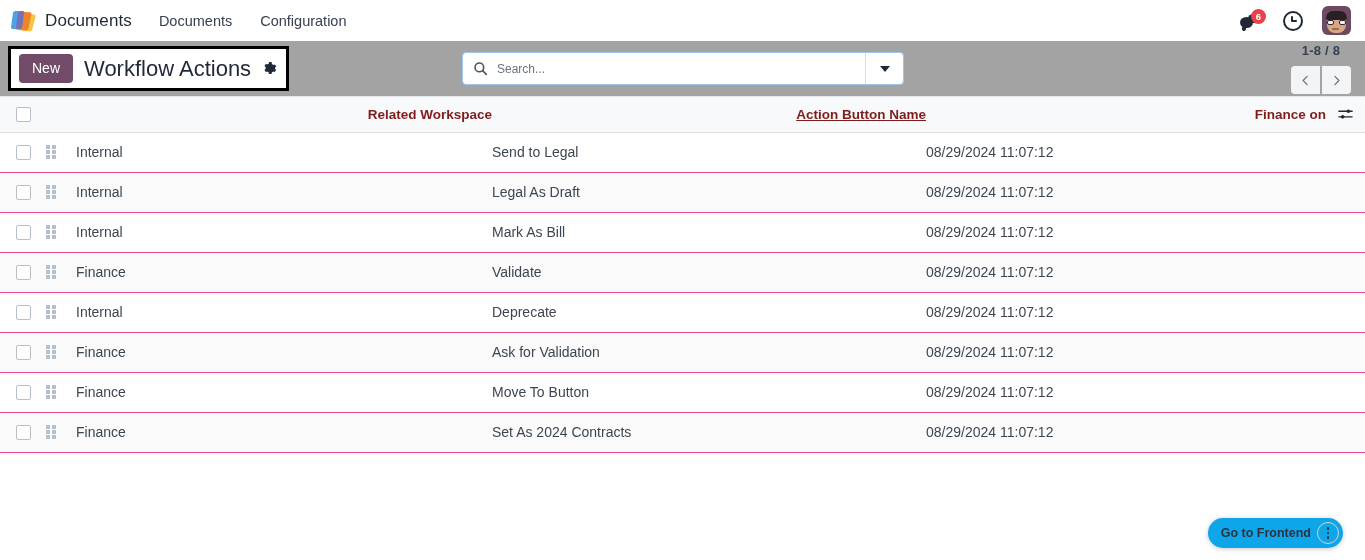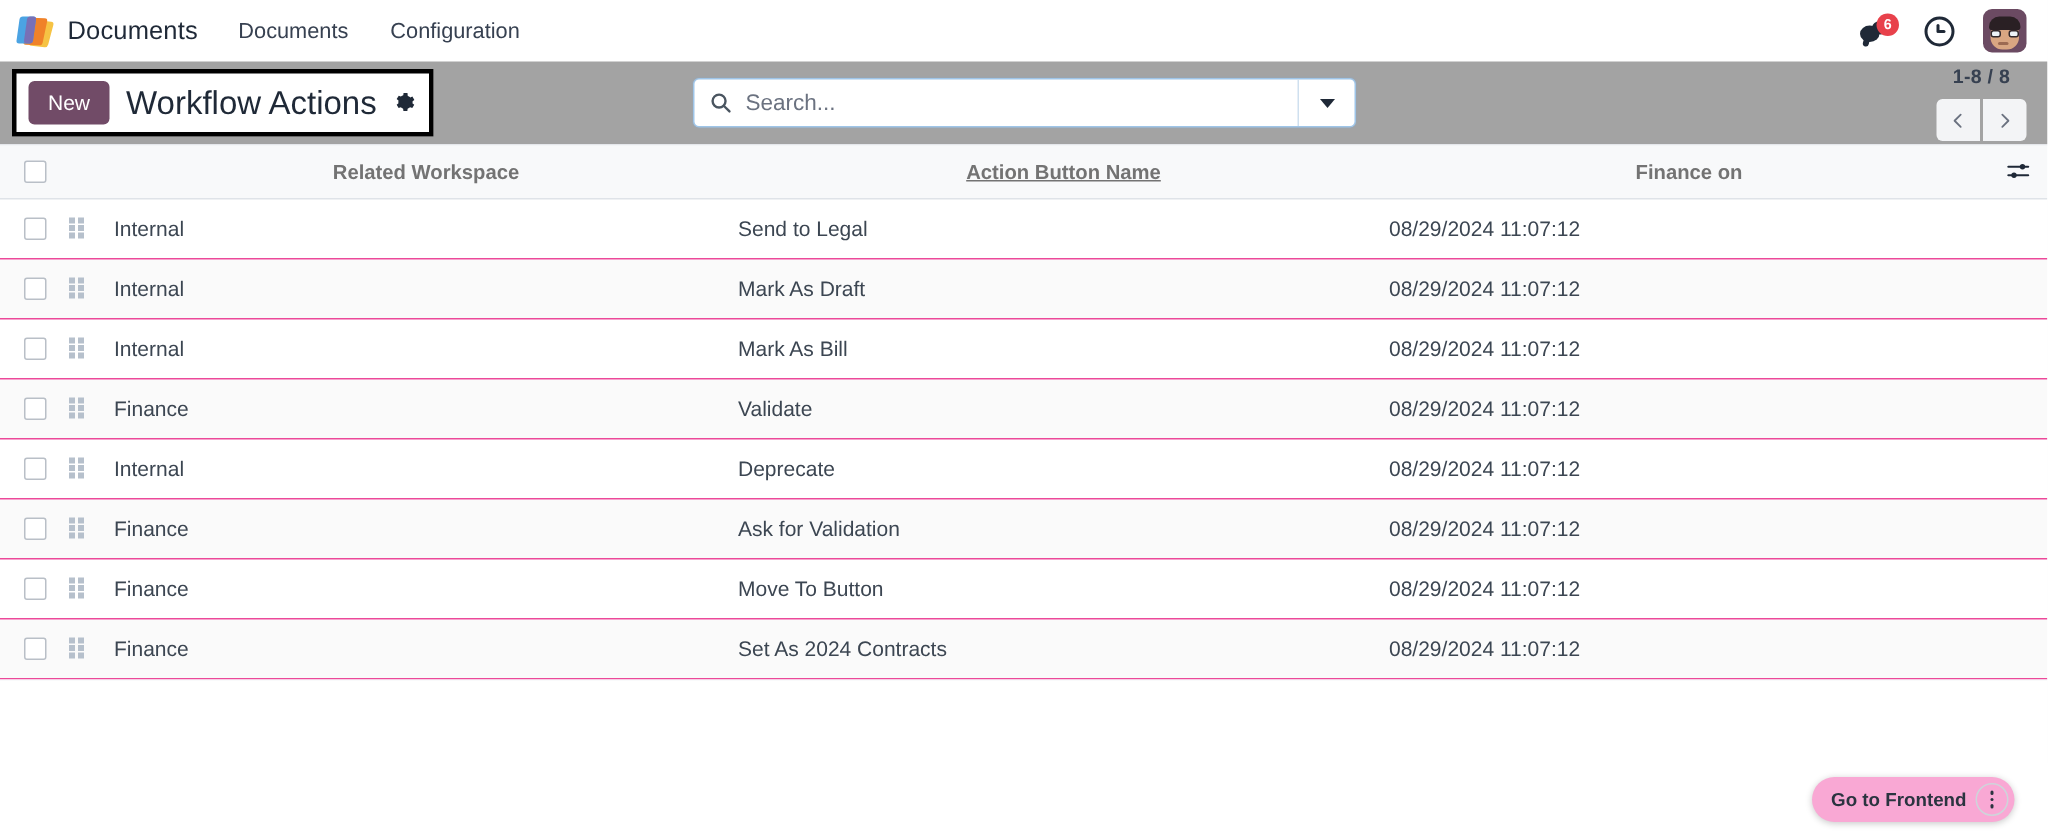--- a/index.html
+++ b/index.html
@@ -244,21 +244,21 @@
     display: flex;
     align-items: center;
     justify-content: center;
     color: #4a5560;
     flex: 0 0 auto;
   }
   .search-input {
     flex: 1;
     border: none;
     outline: none;
-    font-size: 15px;
+    font-size: 12px;
     color: #374151;
     font-family: inherit;
     background: transparent;
     padding: 0;
     caret-color: #111827;
   }
   .search-input::placeholder { color: #6b7280; opacity: 1; }
   .search-toggle {
     width: 38px;
     height: 100%;
@@ -315,23 +315,23 @@
   table.o-list {
     width: 100%;
     border-collapse: collapse;
     table-layout: fixed;
   }
   table.o-list thead tr {
     background: #f8f9fa;
     border-bottom: 1px solid #dfe3e8;
   }
   table.o-list th {
-    text-align: center;
+    text-align: right;
     font-size: 13.5px;
-    color: #737373;
+    color: #7f1d1d;
     font-weight: bold;
     height: 35px;
     padding: 0;
     vertical-align: middle;
   }
   .col-check  { width: 46px; }
   .col-handle { width: 30px; }
   .col-ws     { width: 416px; }
   .col-abn    { width: 434px; text-decoration: underline; }
   .col-date   { width: 400px; }
@@ -386,21 +386,21 @@
     background: #f9fafb;
     height: 100%;
   }
 
   
   .frontend-pill {
     position: absolute;
     right: 22px;
     bottom: 12px;
     height: 30px;
-    background: #f9a8d4;
+    background: #0ea5e9;
     border-radius: 16px;
     box-shadow: 0 1px 5px rgba(0,0,0,.22);
     display: flex;
     align-items: center;
     padding: 0 4px 0 13px;
     gap: 6px;
   }
   .frontend-label {
     font-size: 12.5px;
     color: #2b3440;
@@ -554,21 +554,21 @@
             <span class="handle">
               <i></i>
               <i></i>
               <i></i>
               <i></i>
               <i></i>
               <i></i>
             </span>
           </td>
           <td class="cell-pad">Internal</td>
-          <td>Mark As Draft</td>
+          <td>Legal As Draft</td>
           <td>08/29/2024 11:07:12</td>
           <td></td>
         </tr>
         <tr>
           <td>
             <span class="chk"></span>
           </td>
           <td>
             <span class="handle">
               <i></i>

